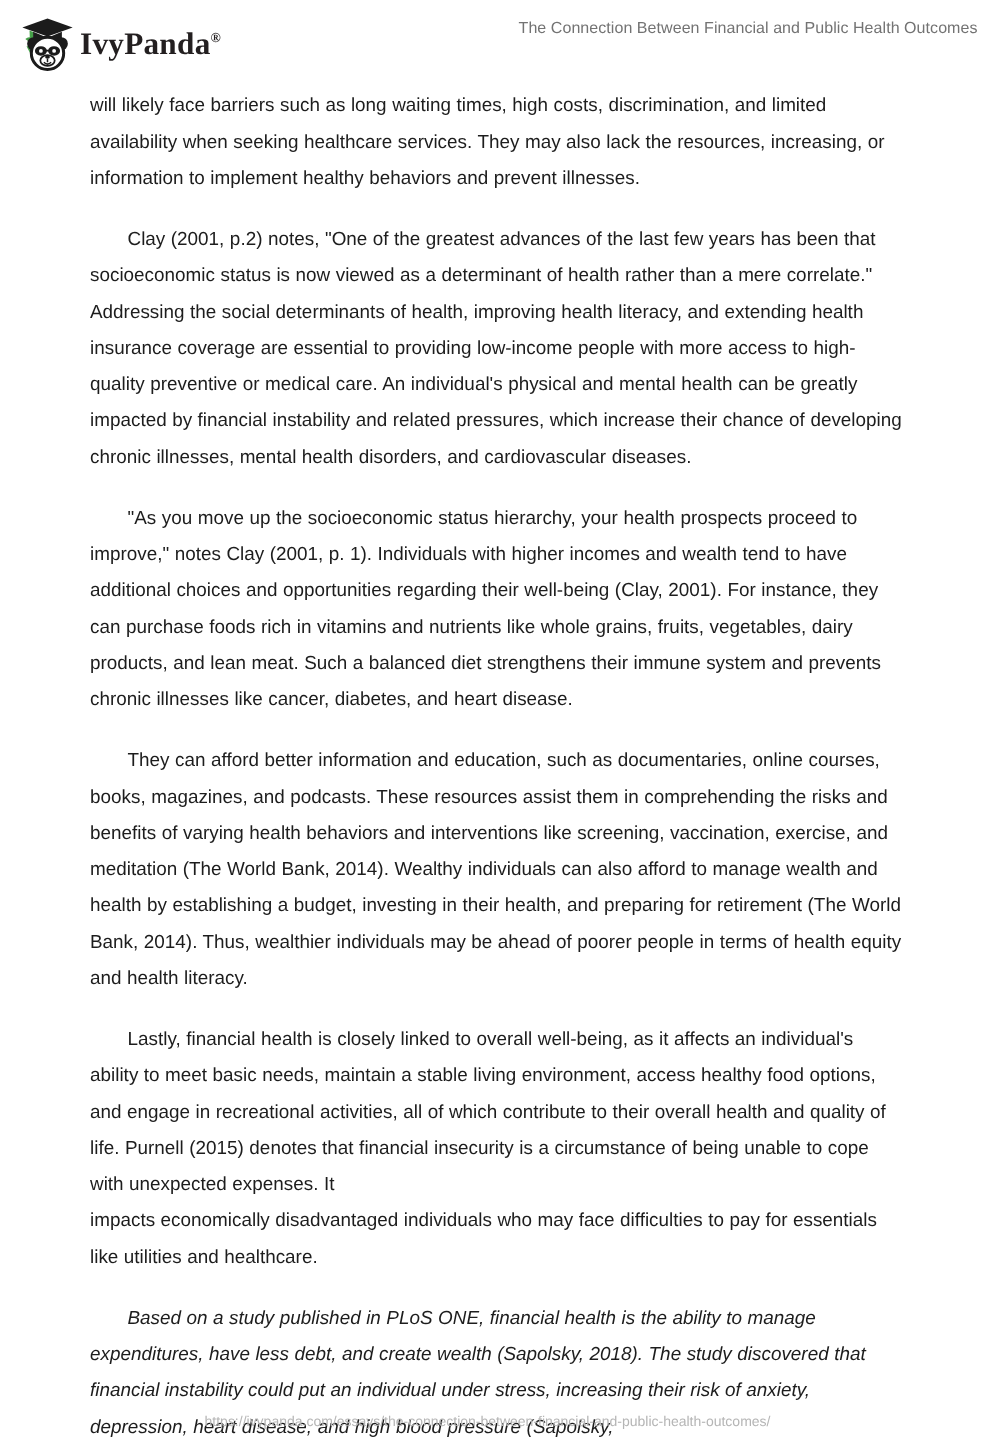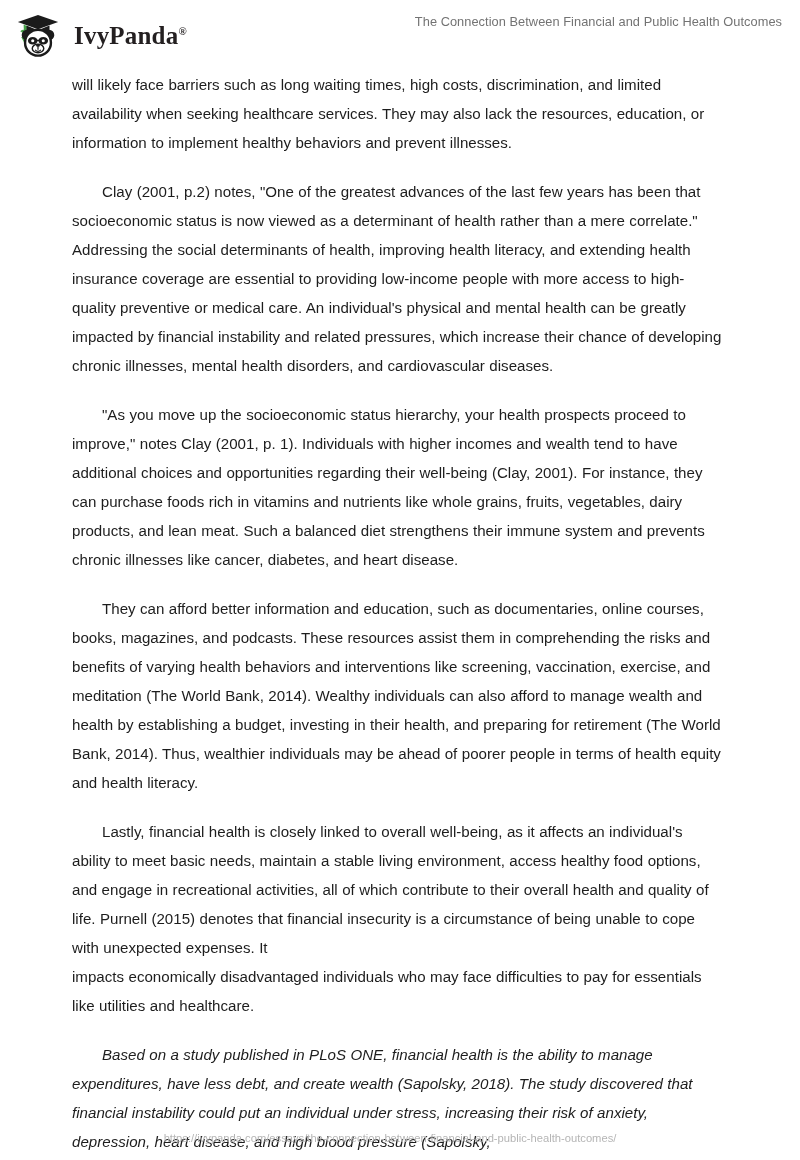--- a/index.html
+++ b/index.html
@@ -23,21 +23,21 @@
     left: 0;
     width: 800px;
     height: 62px;
   }
   .brand {
     position: absolute;
     left: 14px;
     top: 12px;
     display: flex;
     align-items: center;
-    gap: 12px;
+    gap: 2px;
   }
   .brand-mark {
     width: 48px;
     height: 46px;
     display: block;
     flex: 0 0 auto;
   }
   .brand-name {
     font-family: "Liberation Serif", serif;
     font-weight: bold;
@@ -142,21 +142,21 @@
       <path d="M44 79 q6 6 12 0" stroke="#1b1b1b" stroke-width="2.5" fill="none"></path>
     </svg>
     <span class="brand-name"><span>IvyPanda</span><span class="reg">®</span></span>
   </div>
 
   <div class="doc-title">The Connection Between Financial and Public Health Outcomes</div>
 </div>
 
 <div class="doc-body">
 
-  <p>will likely face barriers such as long waiting times, high costs, discrimination, and limited availability when seeking healthcare services. They may also lack the resources, education, or information to implement healthy behaviors and prevent illnesses.</p>
+  <p>will likely face barriers such as long waiting times, high costs, discrimination, and limited availability when seeking healthcare services. They may also lack the resources, increasing, or information to implement healthy behaviors and prevent illnesses.</p>
 
   <p class="indented">Clay (2001, p.2) notes, "One of the greatest advances of the last few years has been that socioeconomic status is now viewed as a determinant of health rather than a mere correlate." Addressing the social determinants of health, improving health literacy, and extending health insurance coverage are essential to providing low-income people with more access to high-quality preventive or medical care. An individual's physical and mental health can be greatly impacted by financial instability and related pressures, which increase their chance of developing chronic illnesses, mental health disorders, and cardiovascular diseases.</p>
 
   <p class="indented">"As you move up the socioeconomic status hierarchy, your health prospects proceed to improve," notes Clay (2001, p. 1). Individuals with higher incomes and wealth tend to have additional choices and opportunities regarding their well-being (Clay, 2001). For instance, they can purchase foods rich in vitamins and nutrients like whole grains, fruits, vegetables, dairy products, and lean meat. Such a balanced diet strengthens their immune system and prevents chronic illnesses like cancer, diabetes, and heart disease.</p>
 
   <p class="indented">They can afford better information and education, such as documentaries, online courses, books, magazines, and podcasts. These resources assist them in comprehending the risks and benefits of varying health behaviors and interventions like screening, vaccination, exercise, and meditation (The World Bank, 2014). Wealthy individuals can also afford to manage wealth and health by establishing a budget, investing in their health, and preparing for retirement (The World Bank, 2014). Thus, wealthier individuals may be ahead of poorer people in terms of health equity and health literacy.</p>
 
   <p class="indented"><span>Lastly, financial health is closely linked to overall well-being, as it affects an individual's ability to meet basic needs, maintain a stable living environment, access healthy food options, and engage in recreational activities, all of which contribute to their overall health and quality of life. Purnell (2015) denotes that financial insecurity is a circumstance of being unable to cope with unexpected expenses. It</span><br><span>impacts economically disadvantaged individuals who may face difficulties to pay for essentials like utilities and healthcare.</span></p>
 
   <p class="indented">Based on a study published in PLoS ONE, financial health is the ability to manage expenditures, have less debt, and create wealth (Sapolsky, 2018). The study discovered that financial instability could put an individual under stress, increasing their risk of anxiety, depression, heart disease, and high blood pressure (Sapolsky,</p>

